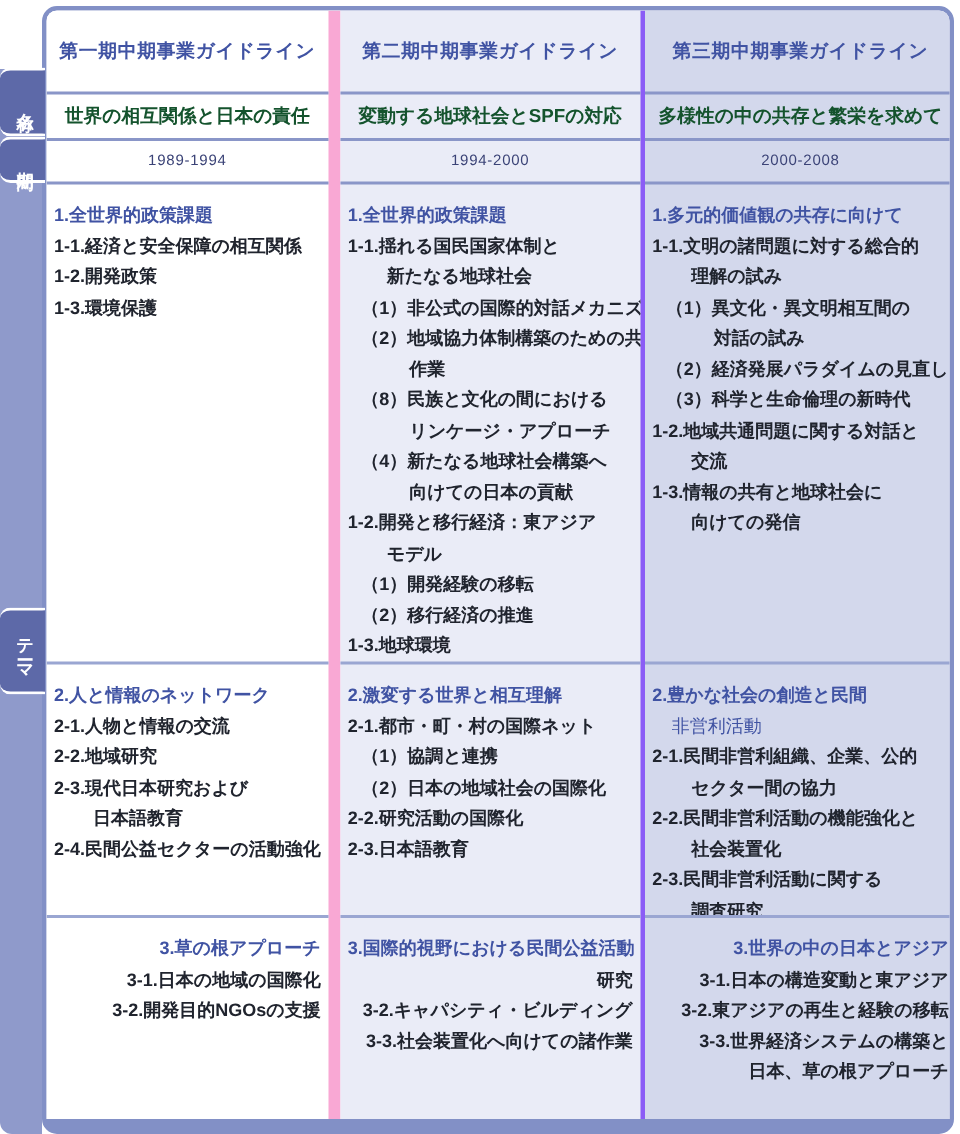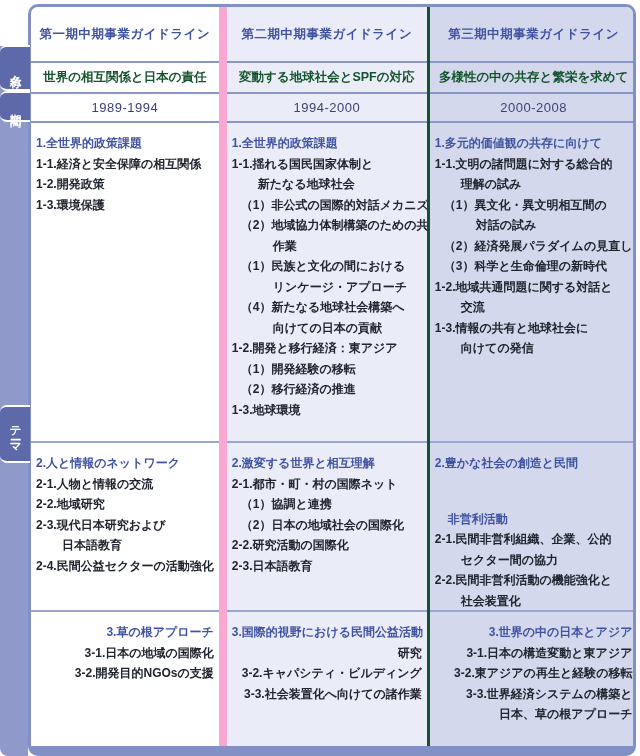--- a/index.html
+++ b/index.html
@@ -20,43 +20,43 @@
        box-sizing:border-box;border-top:2px solid #fff;border-bottom:2px solid #fff;}
   .tab span{writing-mode:vertical-rl;text-orientation:upright;color:#fff;
             font-size:11.5px;font-weight:700;letter-spacing:2px;line-height:1;}
   .tab-name{top:45px;height:46px;}
   .tab-period{top:91px;height:31px;}
   .tab-theme{top:405px;height:58px;}
 
   
   .col{display:flex;flex-direction:column;box-sizing:border-box;}
   .col-1{width:196px;background:#ffffff;border-right:8px solid #f9a8d4;}
-  .col-2{width:203px;background:#eaecf7;border-right:3px solid #14532d;}
+  .col-2{width:203px;background:#eaecf7;border-right:3px solid #8b5cf6;}
   .col-3{flex:1;background:#d3d8ec;}
 
   .cell{box-sizing:border-box;display:flex;align-items:center;justify-content:center;
         text-align:center;flex:none;}
   .cell.title{height:56px;border-bottom:2px solid #8a96c8;
               color:#4053a3;font-size:12.5px;font-weight:700;letter-spacing:.5px;}
   .cell.name{height:31px;border-bottom:2px solid #8a96c8;
              color:#14532d;font-size:12.5px;font-weight:700;}
   .cell.period{height:29px;border-bottom:2px solid #8a96c8;
-               color:#3b4377;font-size:13px;font-weight:500;letter-spacing:.5px;}
+               color:#3b4377;font-size:10px;font-weight:500;letter-spacing:.5px;}
 
   .body{flex:1;display:flex;flex-direction:column;}
   .section{box-sizing:border-box;padding:13px 5px 0 5px;overflow:hidden;}
   .sec-0{height:318px;}
   .sec-1{height:169px;border-top:2px solid #9aa6d2;}
   .sec-2{flex:1;border-top:2px solid #9aa6d2;text-align:right;}
 
   
   .ln{font-size:12px;line-height:15px;padding-bottom:5.5px;
       color:#20242e;font-weight:600;white-space:nowrap;}
   .ln.head{color:#4053a3;font-weight:700;}
-  .ln.head2{color:#4053a3;font-weight:700;padding-left:13px;margin-top:35px;}
+  .ln.head2{color:#4053a3;font-weight:400;padding-left:13px;}
   .ln.item2{padding-left:26px;}
   .ln.sub{padding-left:9px;}
   .ln.sub2{padding-left:41px;}
 </style>
 </head>
 <body>
 
 <div class="stage">
 
   <div class="frame">
@@ -93,25 +93,26 @@
       <div class="cell name">変動する地球社会とSPFの対応</div>
       <div class="cell period">1994-2000</div>
       <div class="body">
         <div class="section sec-0">
             <div class="ln head">1.全世界的政策課題</div>
             <div class="ln item">1-1.揺れる国民国家体制と</div>
             <div class="ln item2">新たなる地球社会</div>
             <div class="ln sub">（1）非公式の国際的対話メカニズム</div>
             <div class="ln sub">（2）地域協力体制構築のための共同</div>
             <div class="ln sub2">作業</div>
-            <div class="ln sub">（1）民族と文化の間における</div>
+            <div class="ln sub">（8）民族と文化の間における</div>
             <div class="ln sub2">リンケージ・アプローチ</div>
             <div class="ln sub">（4）新たなる地球社会構築へ</div>
             <div class="ln sub2">向けての日本の貢献</div>
             <div class="ln item">1-2.開発と移行経済：東アジア</div>
+            <div class="ln item2">モデル</div>
             <div class="ln sub">（1）開発経験の移転</div>
             <div class="ln sub">（2）移行経済の推進</div>
             <div class="ln item">1-3.地球環境</div>
           </div>
         <div class="section sec-1">
             <div class="ln head">2.激変する世界と相互理解</div>
             <div class="ln item">2-1.都市・町・村の国際ネット</div>
             <div class="ln sub">（1）協調と連携</div>
             <div class="ln sub">（2）日本の地域社会の国際化</div>
             <div class="ln item">2-2.研究活動の国際化</div>

